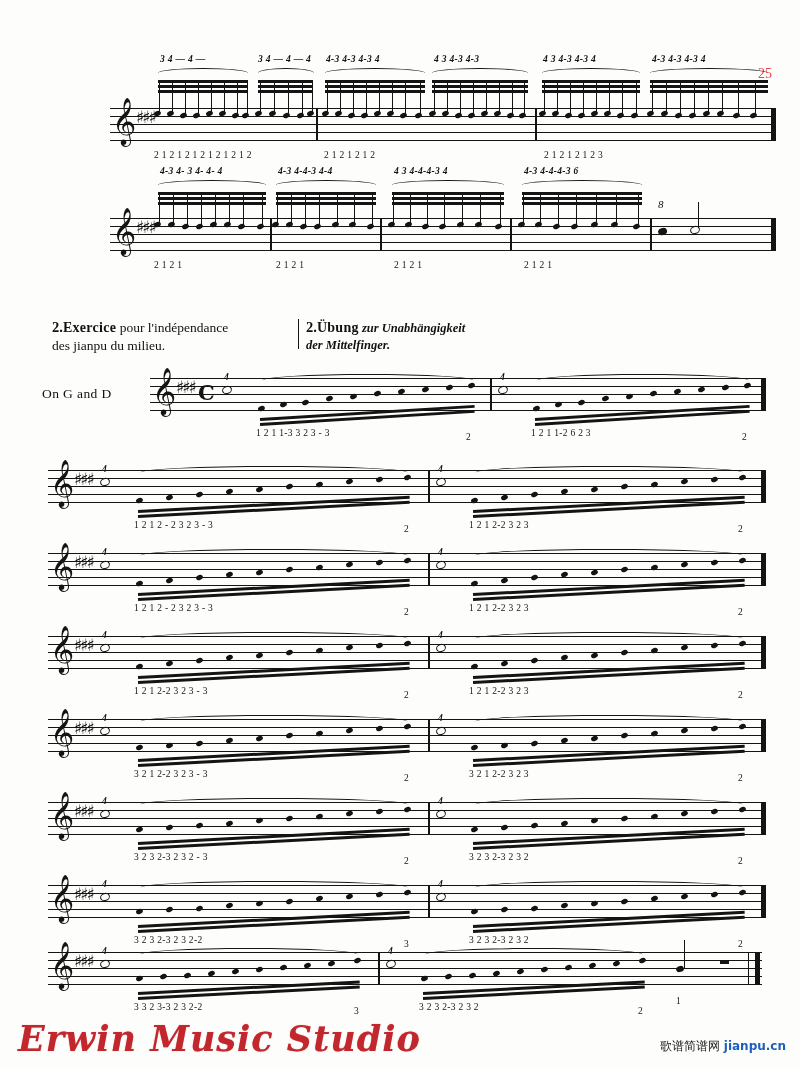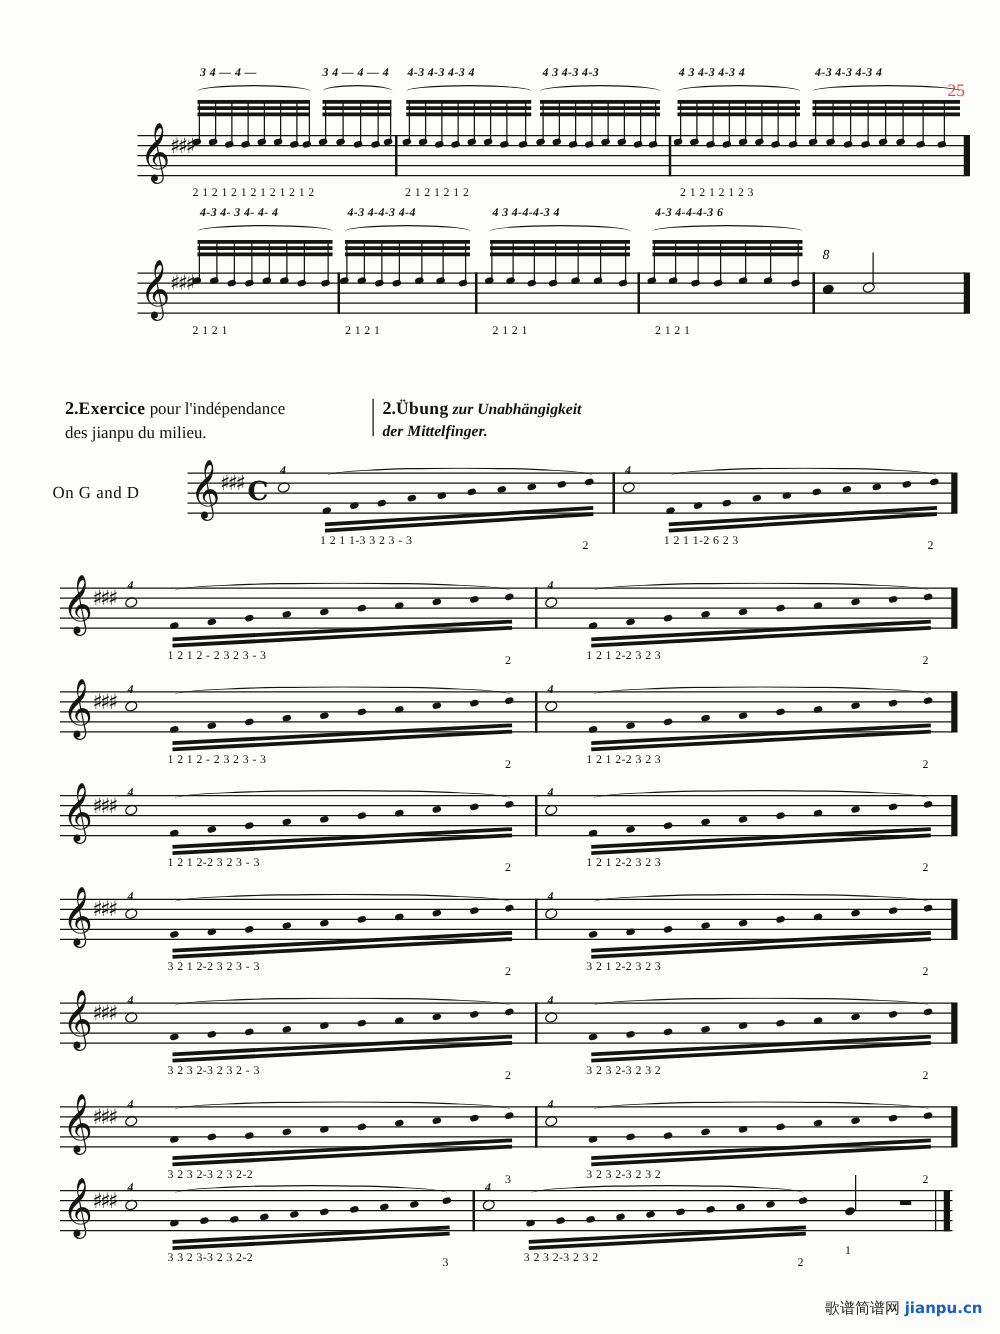--- a/index.html
+++ b/index.html
@@ -953,18 +953,19 @@
     <div class="stem" style="left:636px; top:-12px; height:28px;"></div>
     <div class="fing" style="left:628px; top:44px;">1</div>
     <div class="beam" style="left:672px; top:8px; width:9px; height:4px;"></div>
 
     <div class="fing" style="left:86px; top:50px;">3   3 2 3-3   2  3  2-2</div>
     <div class="fing" style="left:306px; top:54px;">3</div>
     <div class="fing" style="left:371px; top:50px;">3   2 3   2-3  2  3  2</div>
     <div class="fing" style="left:590px; top:54px;">2</div>
   </div>
 
+  <div class="studio-mark">Erwin Music Studio</div>
   <div class="site-mark">
     <span>歌谱简谱网</span>
     <span class="blue">jianpu.cn</span>
   </div>
 
 </div>
 
 </body></html>

